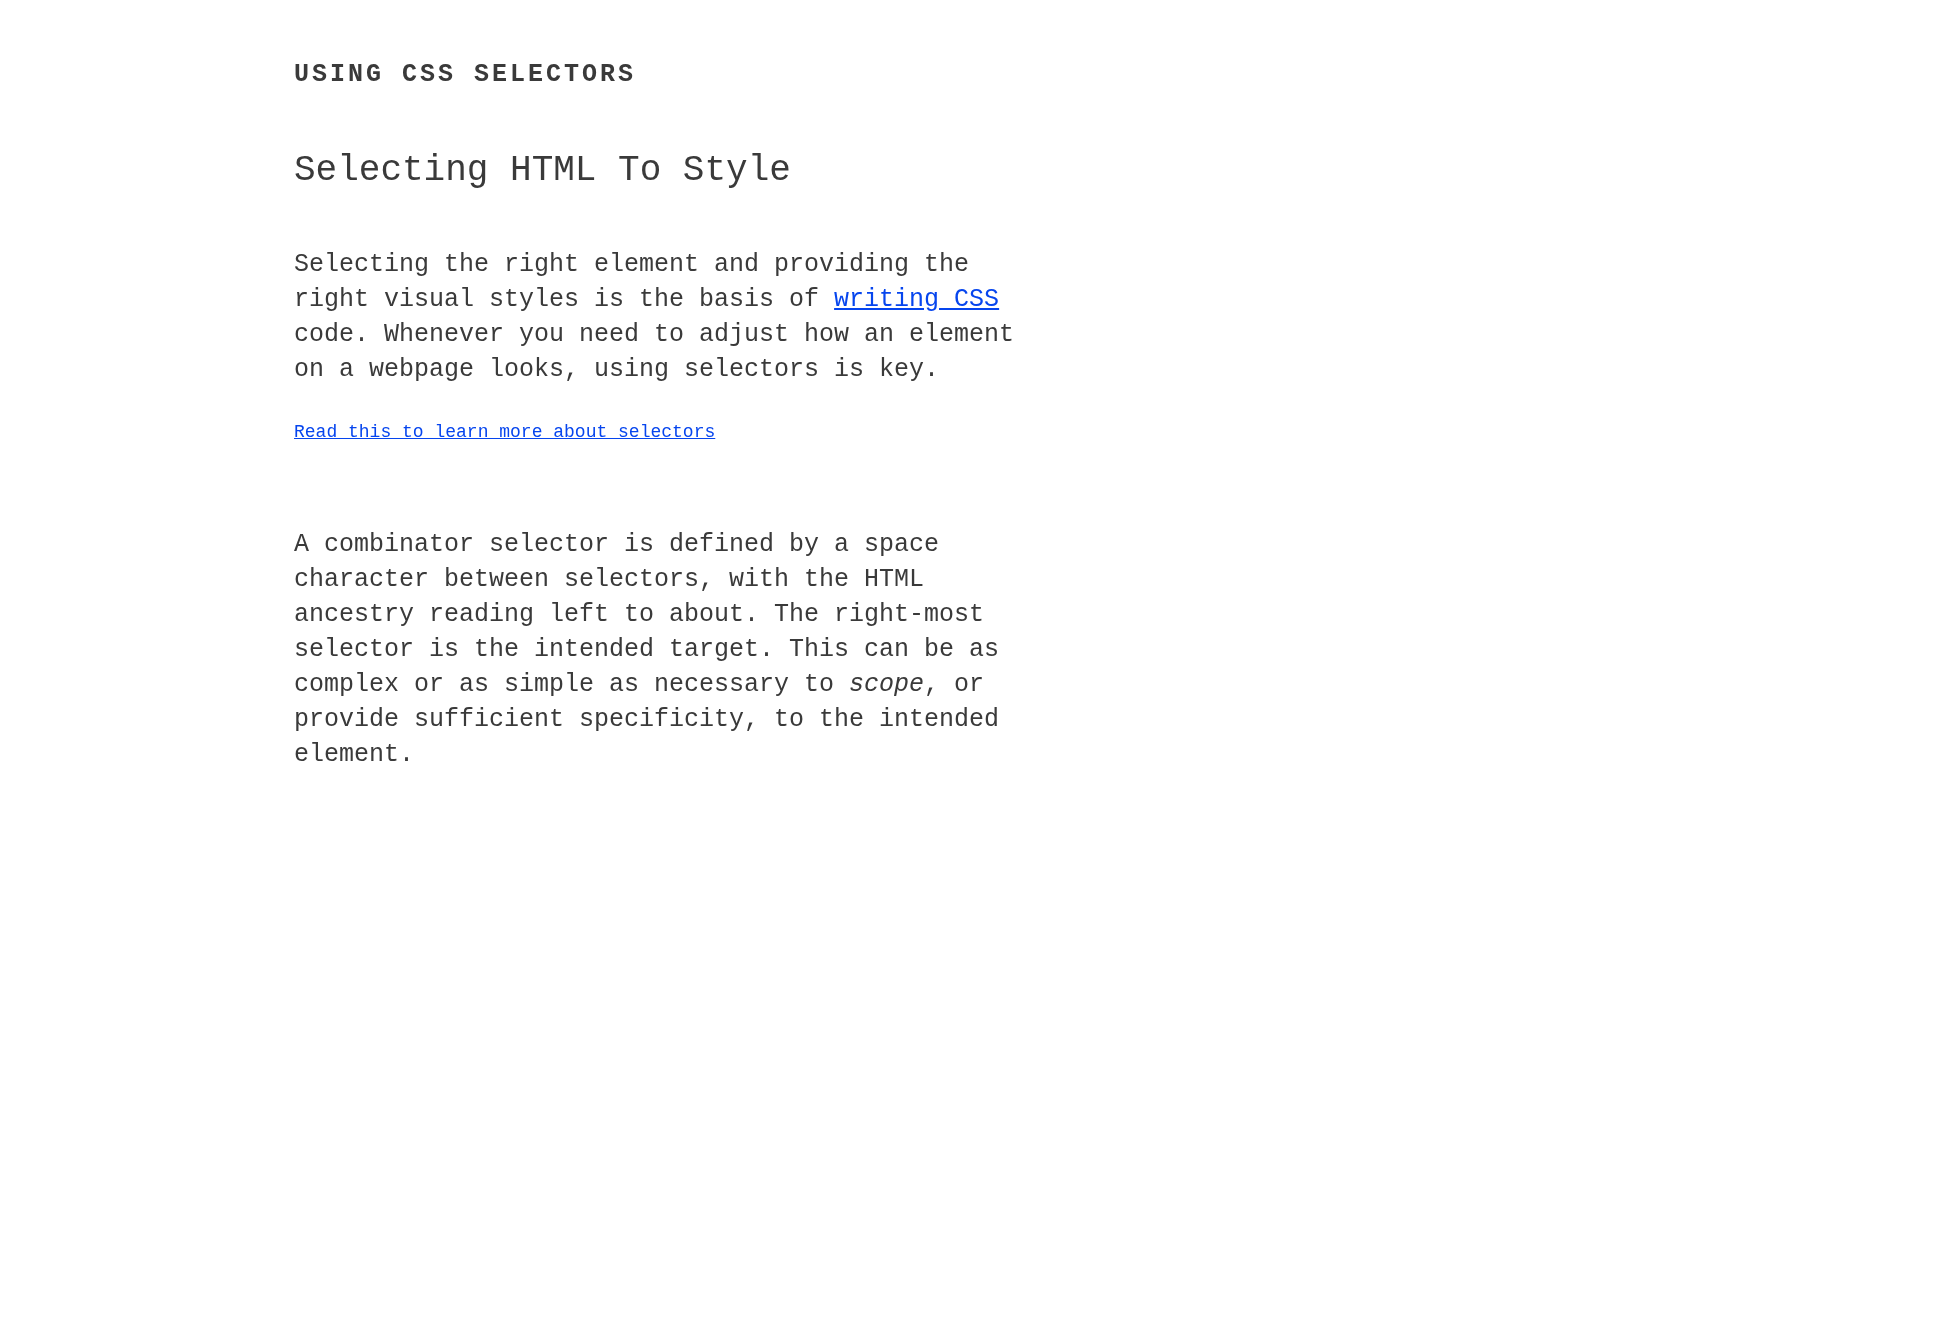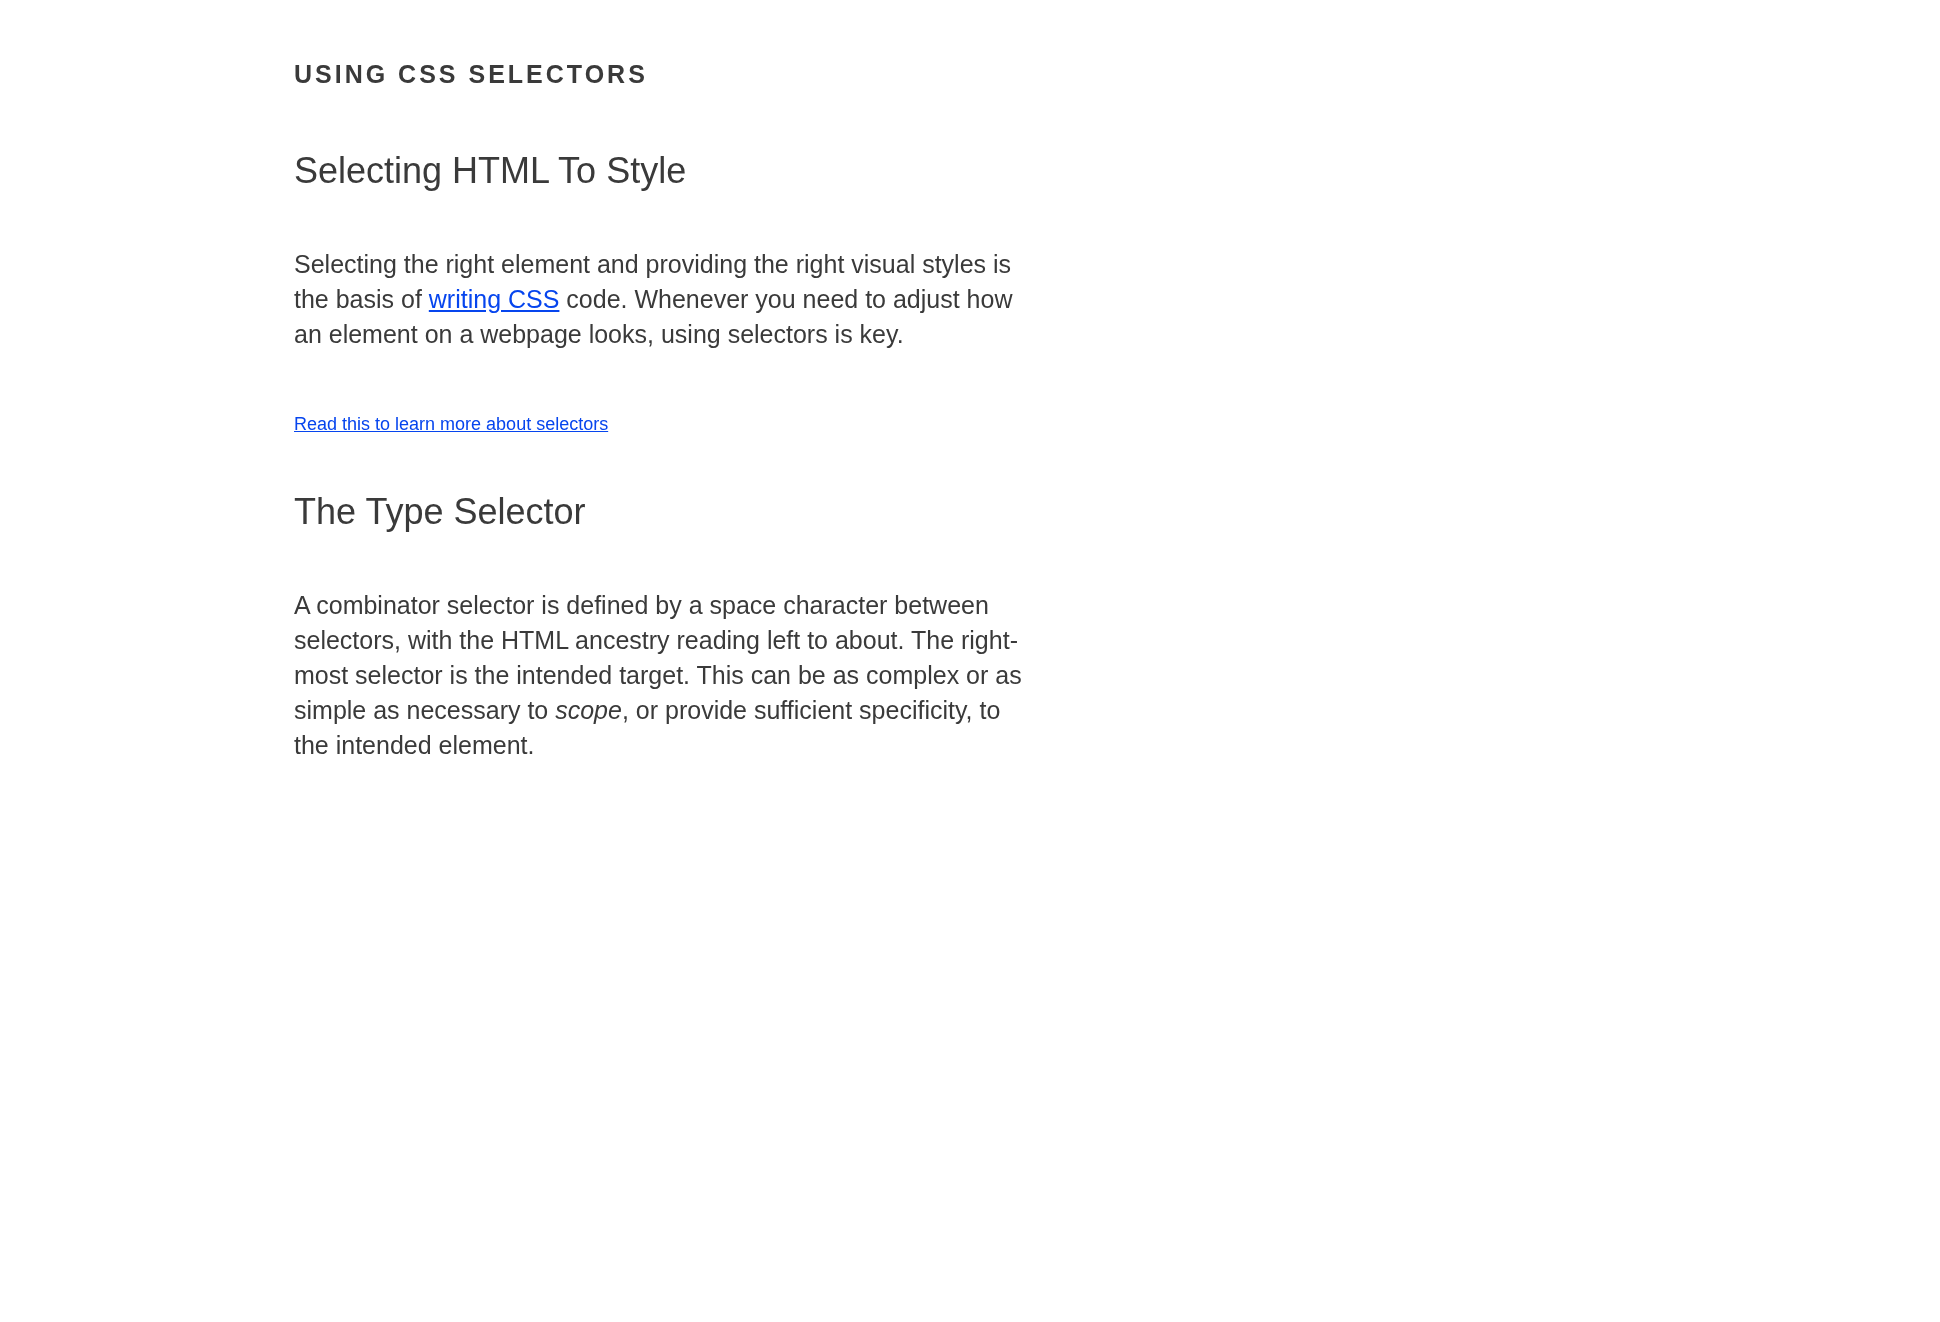--- a/index.html
+++ b/index.html
@@ -11,20 +11,21 @@
       font-family: -apple-system, BlinkMacSystemFont, "Helvetica Neue", Helvetica, Arial, sans-serif;
       background: #ffffff;
       color: #3a3a3a;
       width: 1940px;
       min-height: 1322px;
       padding: 60px 0;
     }
     .container {
       max-width: 740px;
       margin-left: 294px;
+      font-family: Liberation Mono, monospace;
     }
     .eyebrow {
       font-size: 25px;
       font-weight: 700;
       letter-spacing: 0.12em;
       text-transform: uppercase;
       color: #3a3a3a;
       margin-bottom: 60px;
     }
     h1, h2 {
@@ -36,21 +37,20 @@
     }
     p {
       font-size: 25px;
       line-height: 1.4;
       color: #3a3a3a;
       margin-bottom: 35px;
     }
     a {
       color: #0645ee;
       text-decoration: underline;
-      margin-top: 27px;
     }
     .link-block {
       display: inline-block;
       font-size: 18px;
       color: #0645ee;
       text-decoration: underline;
       margin-bottom: 55px;
     }
     em {
       font-style: italic;
@@ -68,21 +68,20 @@
 
   <h1>Selecting HTML To Style</h1>
 
   <p>
     <span>Selecting the right element and providing the right visual styles is the basis of </span><a href="#">writing CSS</a><span> code. Whenever you need to adjust how an element on a webpage looks, using selectors is key.</span>
   </p>
 
   <a href="#" class="link-block">Read this to learn more about selectors</a>
 
   <div class="section">
-    <h2>The Type Selector</h2>
   </div>
 
   <div class="section">
     <p>
       <span>A combinator selector is defined by a space character between selectors, with the HTML ancestry reading left to about. The right-most selector is the intended target. This can be as complex or as simple as necessary to </span><em>scope</em><span>, or provide sufficient specificity, to the intended element.</span>
     </p>
   </div>
 
 </div>
 

